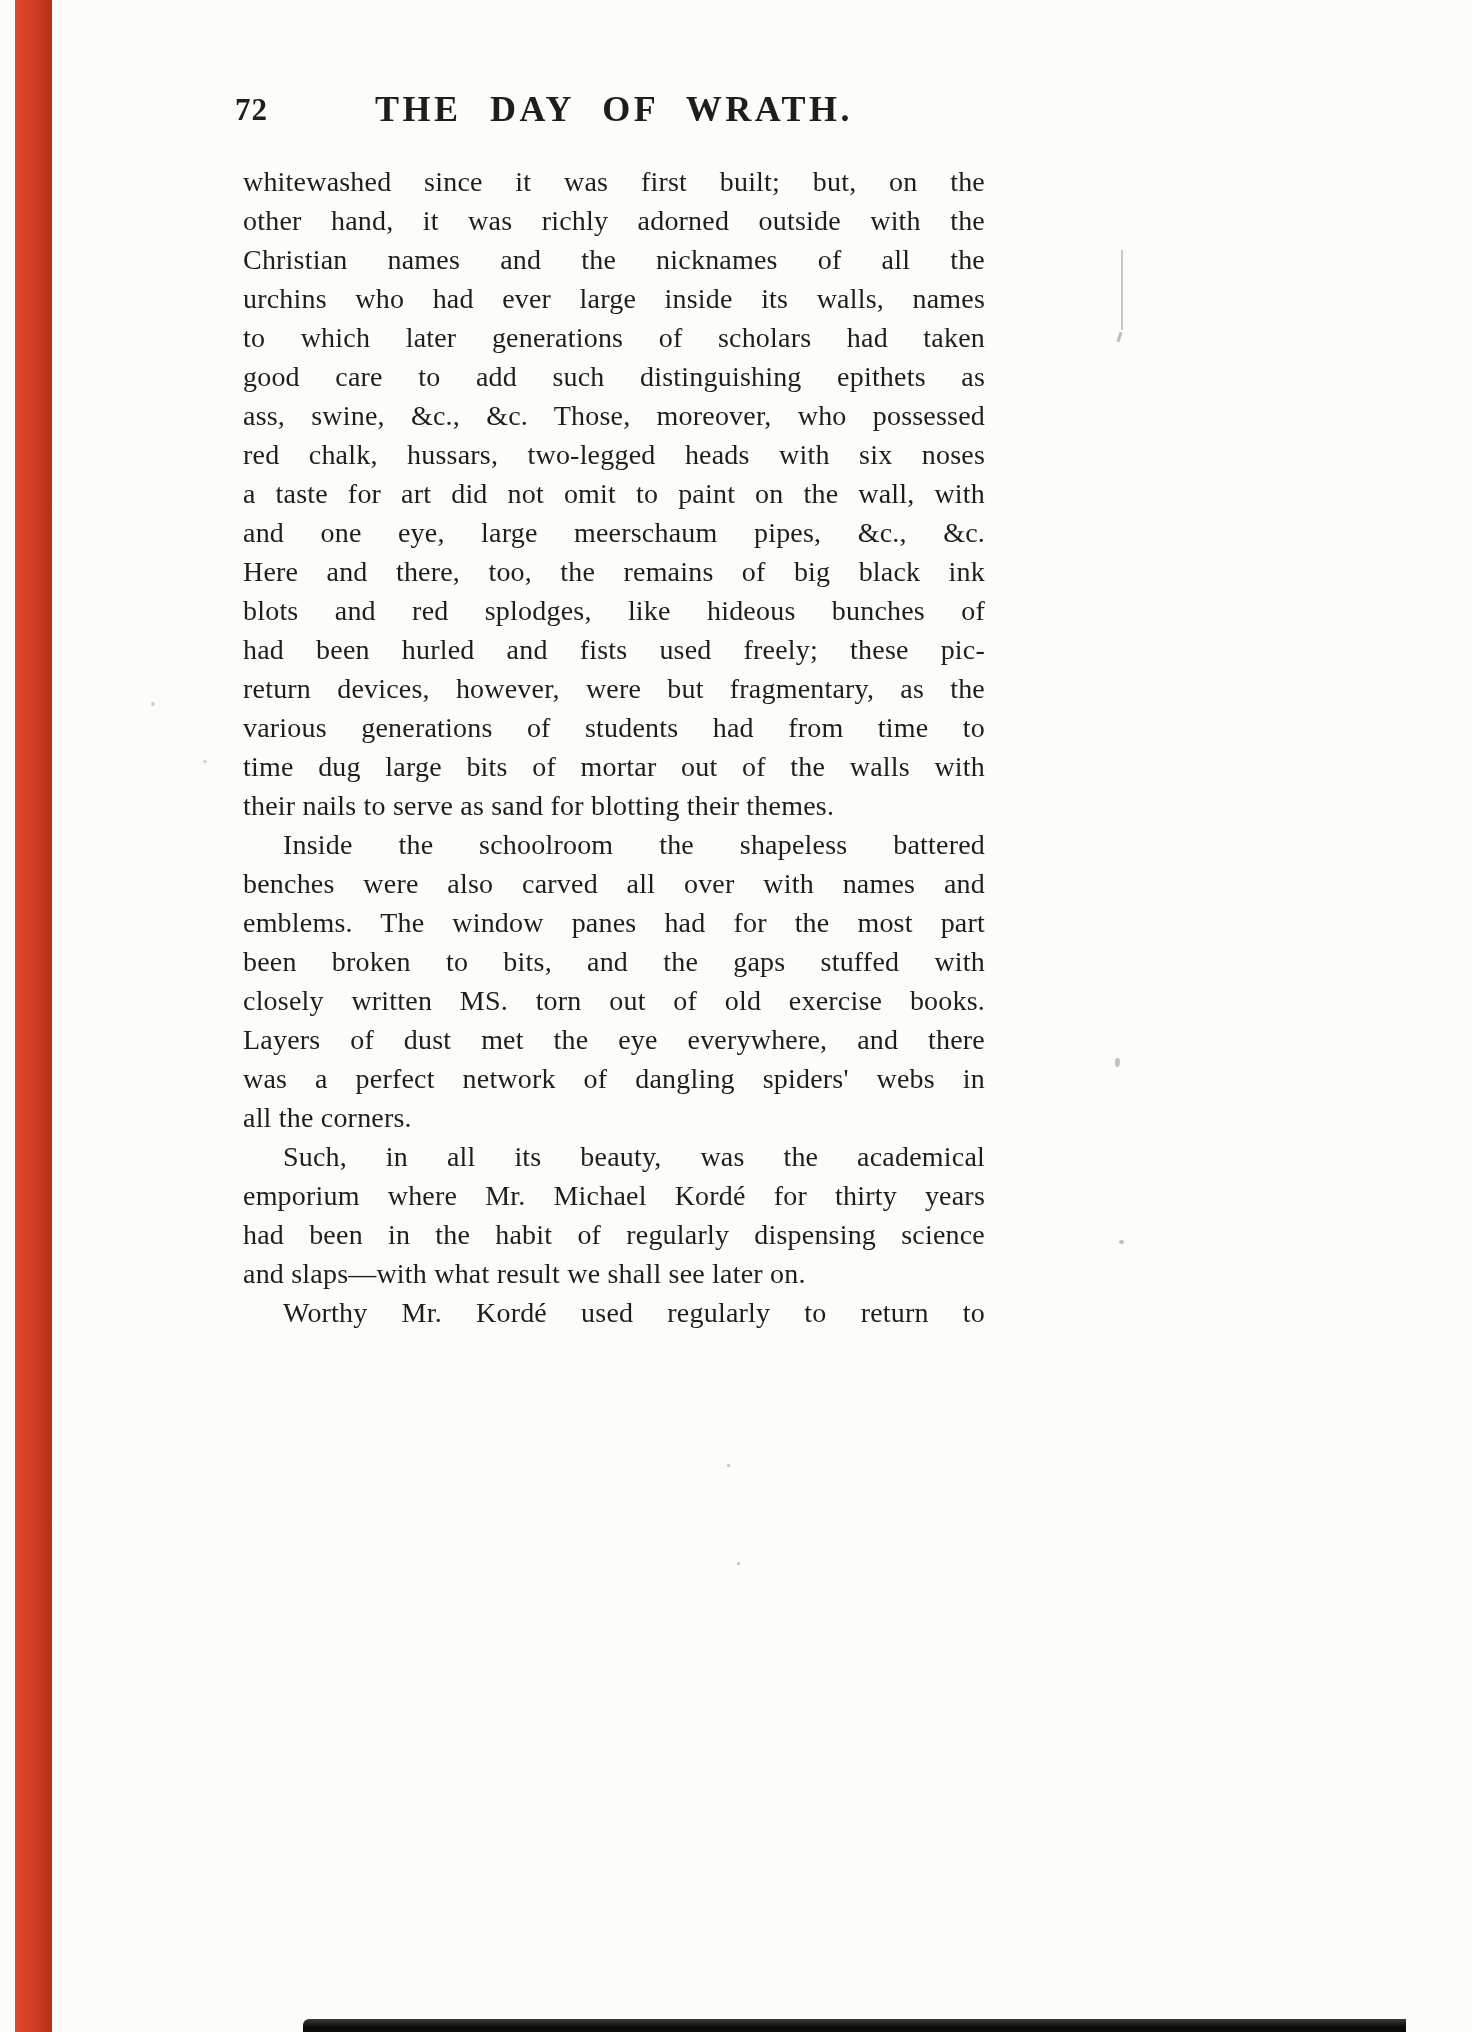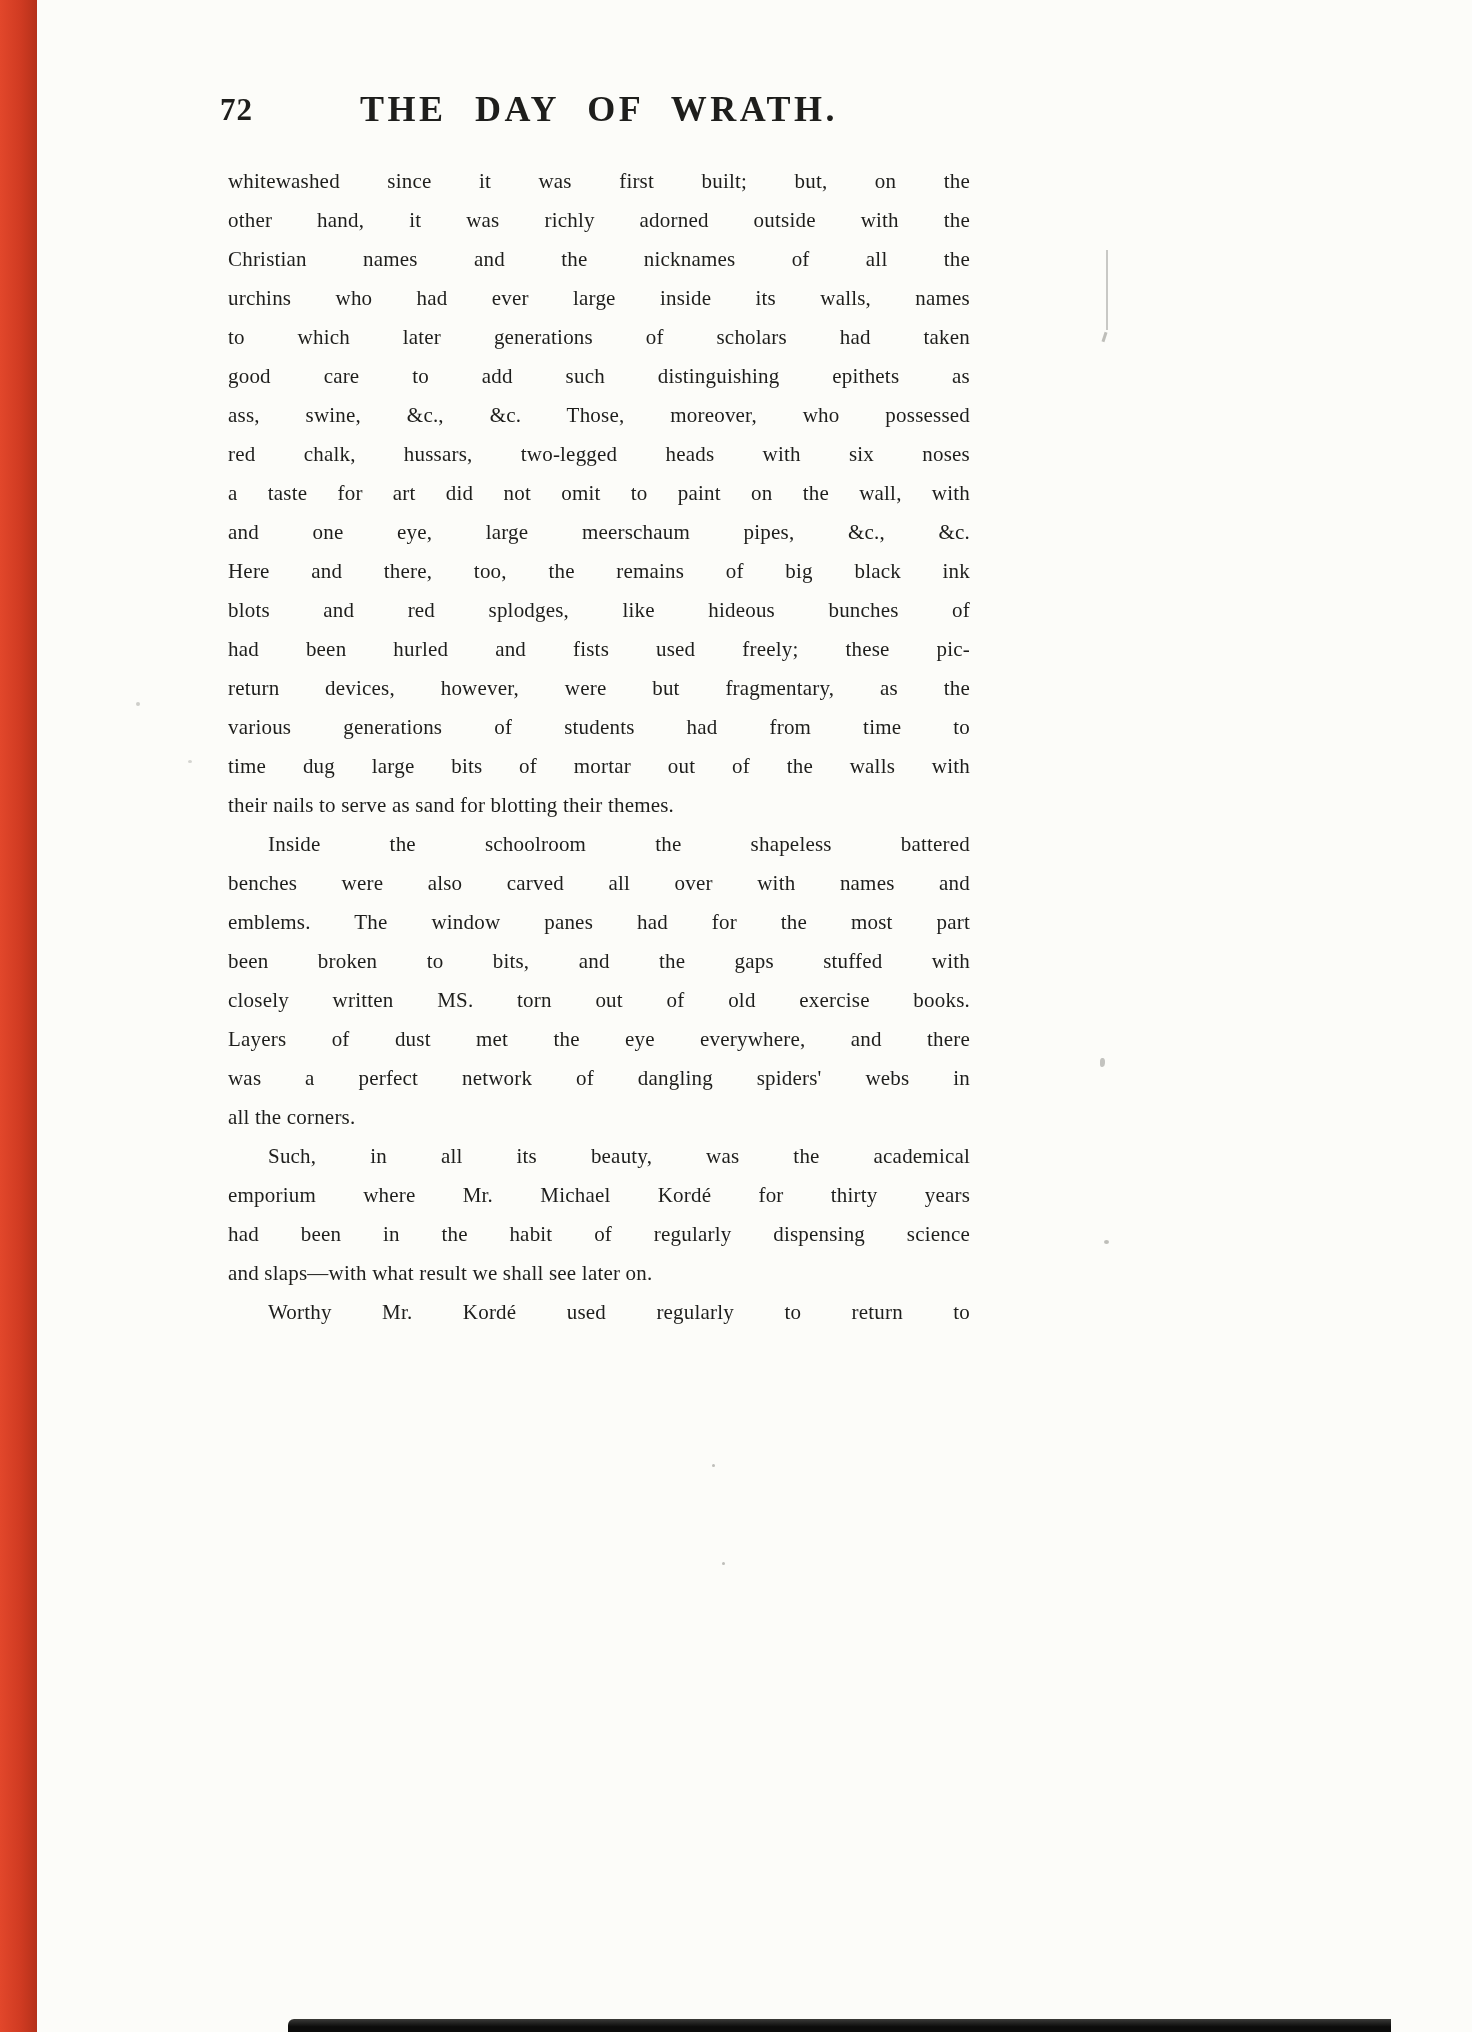--- a/index.html
+++ b/index.html
@@ -15,20 +15,21 @@
     overflow:hidden;
     background:var(--paper);
     font-family:"Liberation Serif", serif;
     color:var(--ink);
   }
   .scan{
     position:relative;
     width:1391px;
     height:2032px;
     background:var(--paper);
+    margin-left:15px;
   }
   
   .spine{
     position:absolute;
     left:0; top:0;
     width:37px; height:2032px;
     background:linear-gradient(90deg,#e2472b 0%, var(--spine) 55%, #b5311a 100%);
   }
   
   .bottom-edge{
@@ -58,21 +59,21 @@
   .running-title{
     text-align:center;
     font-size:36px;
     font-weight:600;
     letter-spacing:3.5px;
     word-spacing:16px;
     padding-top:2px;
   }
   .page-body{
     margin-top:26px;
-    font-size:21px;
+    font-size:28px;
     line-height:39px;
     letter-spacing:0.2px;
   }
   .paragraph{ margin:0; }
   .line{
     text-align:justify;
     text-align-last:justify;
     white-space:normal;
   }
   .line.last{

